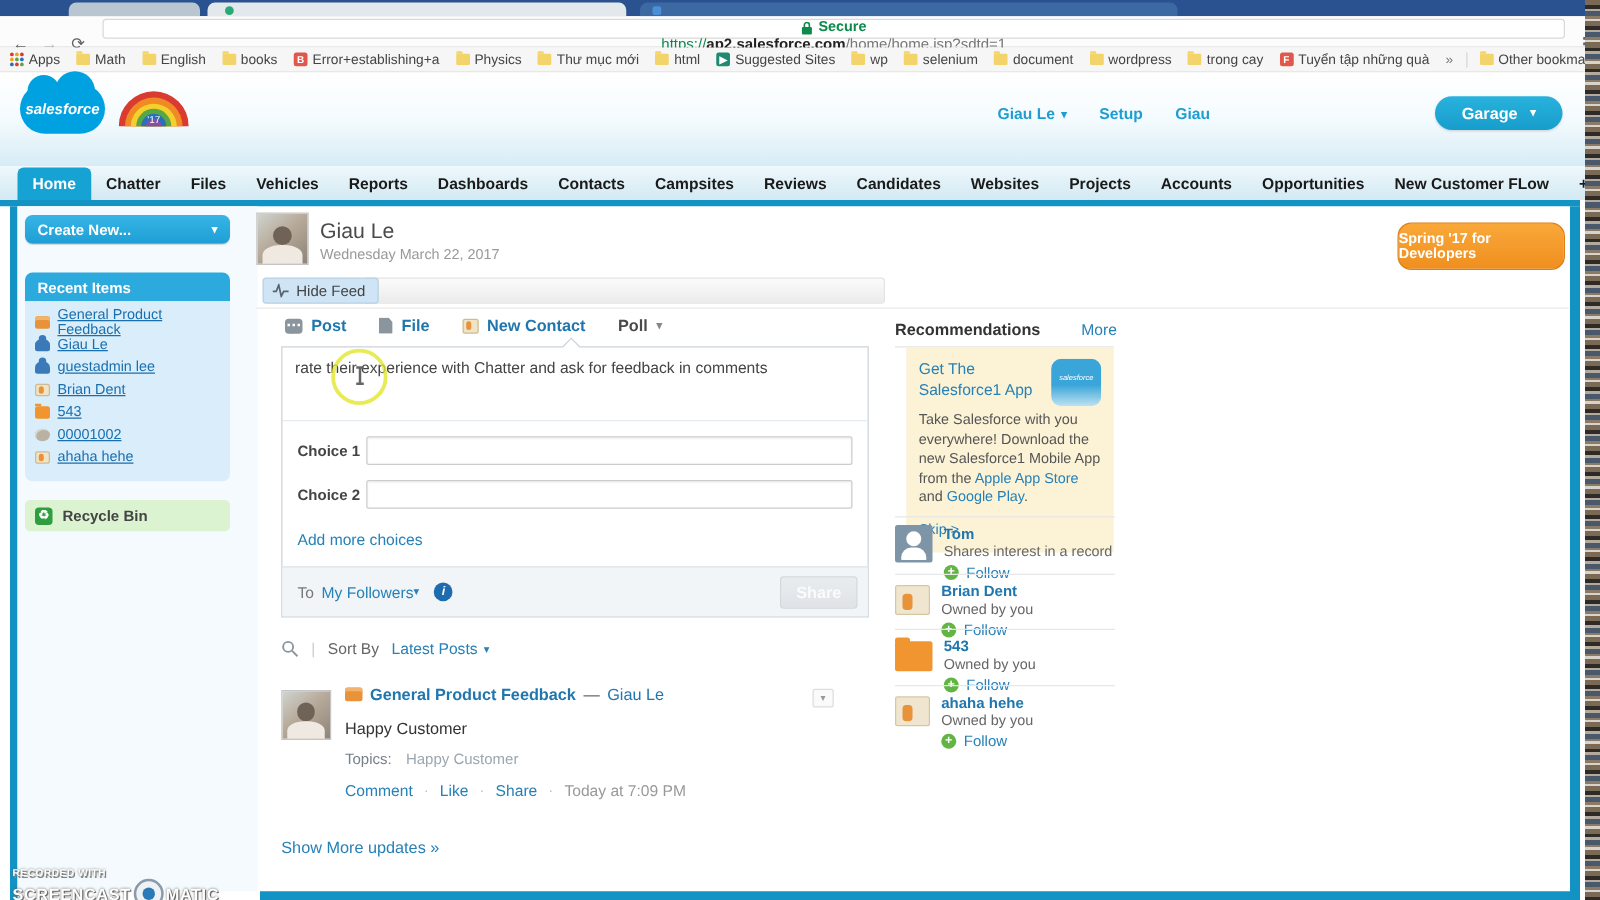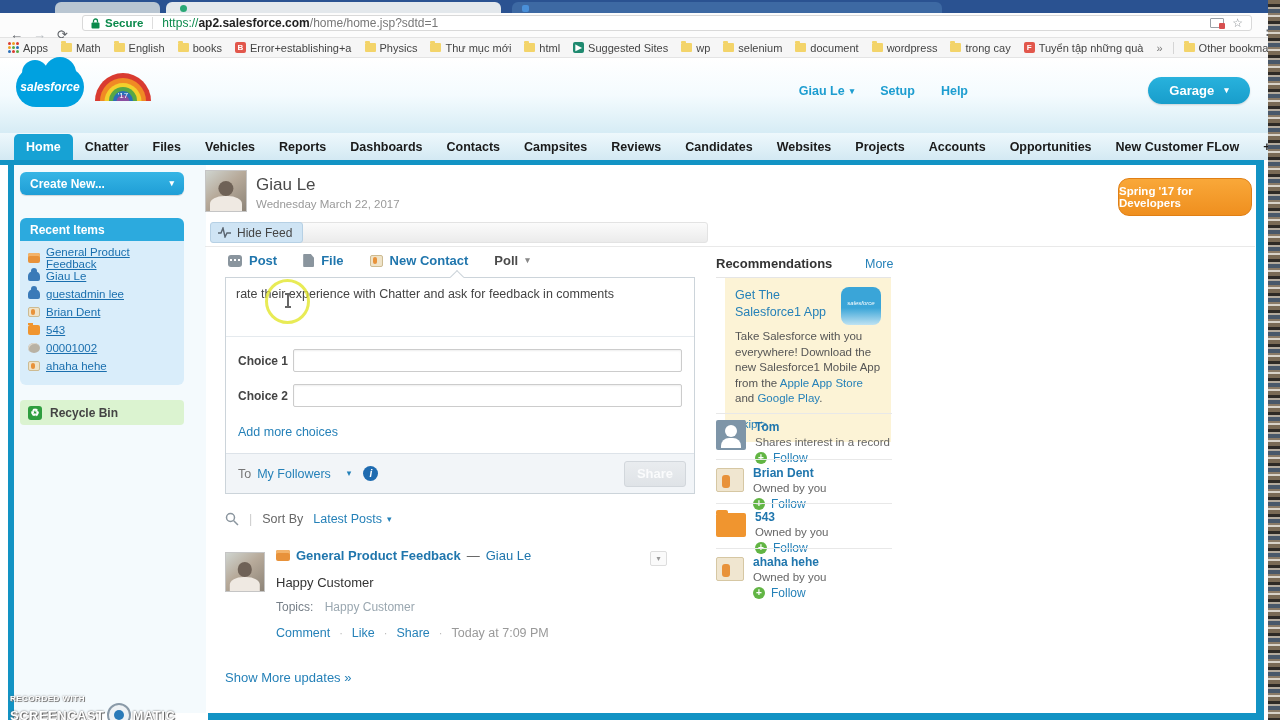--- a/index.html
+++ b/index.html
@@ -9,21 +9,21 @@
   
   .tabstrip { position:absolute; left:0; top:0; width:1280px; height:13px; background:#2a5291; }
   .btab { position:absolute; top:2px; height:11px; border-radius:6px 6px 0 0; }
   .btab1 { left:55px; width:105px; background:#b9c6d2; }
   .btab2 { left:166px; width:335px; background:#e3e8ec; }
   .btab3 { left:512px; width:430px; background:#3d69a3; }
   .favdot { position:absolute; top:3px; width:7px; height:7px; border-radius:50%; }
   .toolbar { position:absolute; left:0; top:13px; width:1280px; height:25px; background:#fcfcfc; border-bottom:1px solid #e3e3e3; }
   .navbtn { position:absolute; top:14px; font-size:13px; color:#5f6368; cursor:default; }
   .navbtn.dis { color:#b9bdc1; }
-  .omnibox { position:absolute; left:82px; top:2px; width:1170px; height:16px; background:#fff; border:1px solid #d9d9d9; border-radius:3px; display:flex; align-items:center; padding:0 8px; }
+  .omnibox { position:absolute; left:82px; top:2px; width:1170px; height:16px; background:#fff; border:1px solid #d9d9d9; border-radius:3px; display:flex; align-items:center; padding:0 8px;flex-direction:column; }
   .secure { display:flex; align-items:center; gap:5px; color:#0b8a4c; font-size:11.5px; font-weight:bold; }
   .omnisep { width:1px; height:12px; background:#ddd; margin:0 9px; }
   .urltext { font-size:12px; color:#333; }
   .urltext .scheme { color:#0b8a4c; }
   .urltext .host { color:#222; font-weight:bold; }
   .urltext .path { color:#777; }
   .omni-right { margin-left:auto; display:flex; align-items:center; gap:8px; color:#8a8f94; font-size:12px; }
   .saveicon { width:14px; height:10px; border:1px solid #9aa0a6; border-radius:1px; position:relative; }
   .saveicon::after { content:""; position:absolute; right:-2px; bottom:-2px; width:6px; height:6px; background:#d75050; border-radius:1px; }
   .menudots { position:absolute; right:6px; top:14px; color:#5f6368; font-size:13px; font-weight:bold; }
@@ -118,21 +118,21 @@
 
   .composer { position:absolute; left:225px; top:277px; width:470px; border:1px solid #ccd4da; background:#fff; z-index:2; }
   .question { height:58px; padding:8px 10px; font-size:12.5px; color:#444; line-height:1.3; }
   .choices { border-top:1px solid #e5eaee; padding:12px 12px 0; }
   .chrow { display:flex; align-items:center; margin-bottom:12px; }
   .chlabel { width:55px; font-size:12px; font-weight:bold; color:#444; }
   .chinput { flex:1; height:23px; border:1px solid #ccc; border-radius:2px; box-shadow:inset 0 1px 2px rgba(0,0,0,.07); font-family:"Liberation Sans",sans-serif; }
   .addmore { display:inline-block; margin:6px 0 14px; font-size:12.5px; color:#2581b8; cursor:pointer; }
   .comp-footer { height:40px; background:#f2f5f8; border-top:1px solid #dde3e9; display:flex; align-items:center; padding:0 8px 0 12px; gap:6px; }
   .tolabel { font-size:12.5px; color:#777; }
-  .audience { font-size:12.5px; color:#2581b8; cursor:pointer; display:flex; align-items:center; gap:16px; }
+  .audience { font-size:12.5px; color:#2581b8; cursor:pointer; display:flex; align-items:center; gap:0; }
   .infoic { width:15px; height:15px; border-radius:50%; background:#1f6bb0; color:#fff; font-size:10px; font-style:italic; font-weight:bold; text-align:center; line-height:15px; margin-left:6px; cursor:pointer; }
   .sharebtn { margin-left:auto; width:62px; height:26px; border-radius:3px; border:1px solid #d2d7dc; background:linear-gradient(#e9ecef,#dfe3e7); color:#fafbfc; font-weight:bold; font-size:13px; cursor:default; }
 
   .feedctl { position:absolute; left:225px; top:512px; display:flex; align-items:center; gap:10px; font-size:12.5px; color:#666; }
   .sortlink { color:#2581b8; cursor:pointer; display:flex; align-items:center; gap:5px; }
   .vsep { color:#ccc; }
 
   .post { position:absolute; left:225px; top:548px; width:470px; }
   .avatar2 { position:absolute; left:0; top:4px; width:40px; height:40px; }
   .postbody { margin-left:51px; }
@@ -319,21 +319,21 @@
       <span class="ring" style="width:20px;height:20px;bottom:-10px;background:#2a6fb8;"></span>
       <span class="ring" style="width:13px;height:13px;bottom:-7px;background:#8a4ea0;"></span>
       <span class="badge17">'17</span>
     </div>
     <div class="hdr-links">
       <span class="hdr-link">
           <span>Giau Le</span>
           <span class="caret"></span>
         </span>
       <span class="hdr-link">Setup</span>
-      <span class="hdr-link">Help</span>
+      <span class="hdr-link">Giau</span>
     </div>
     <div class="garage">
         <span>Garage</span>
         <span class="caret"></span>
       </div>
   </div>
 
   <div class="navbar">
     <div class="navtabs">
       <span class="ntab active">Home</span>

